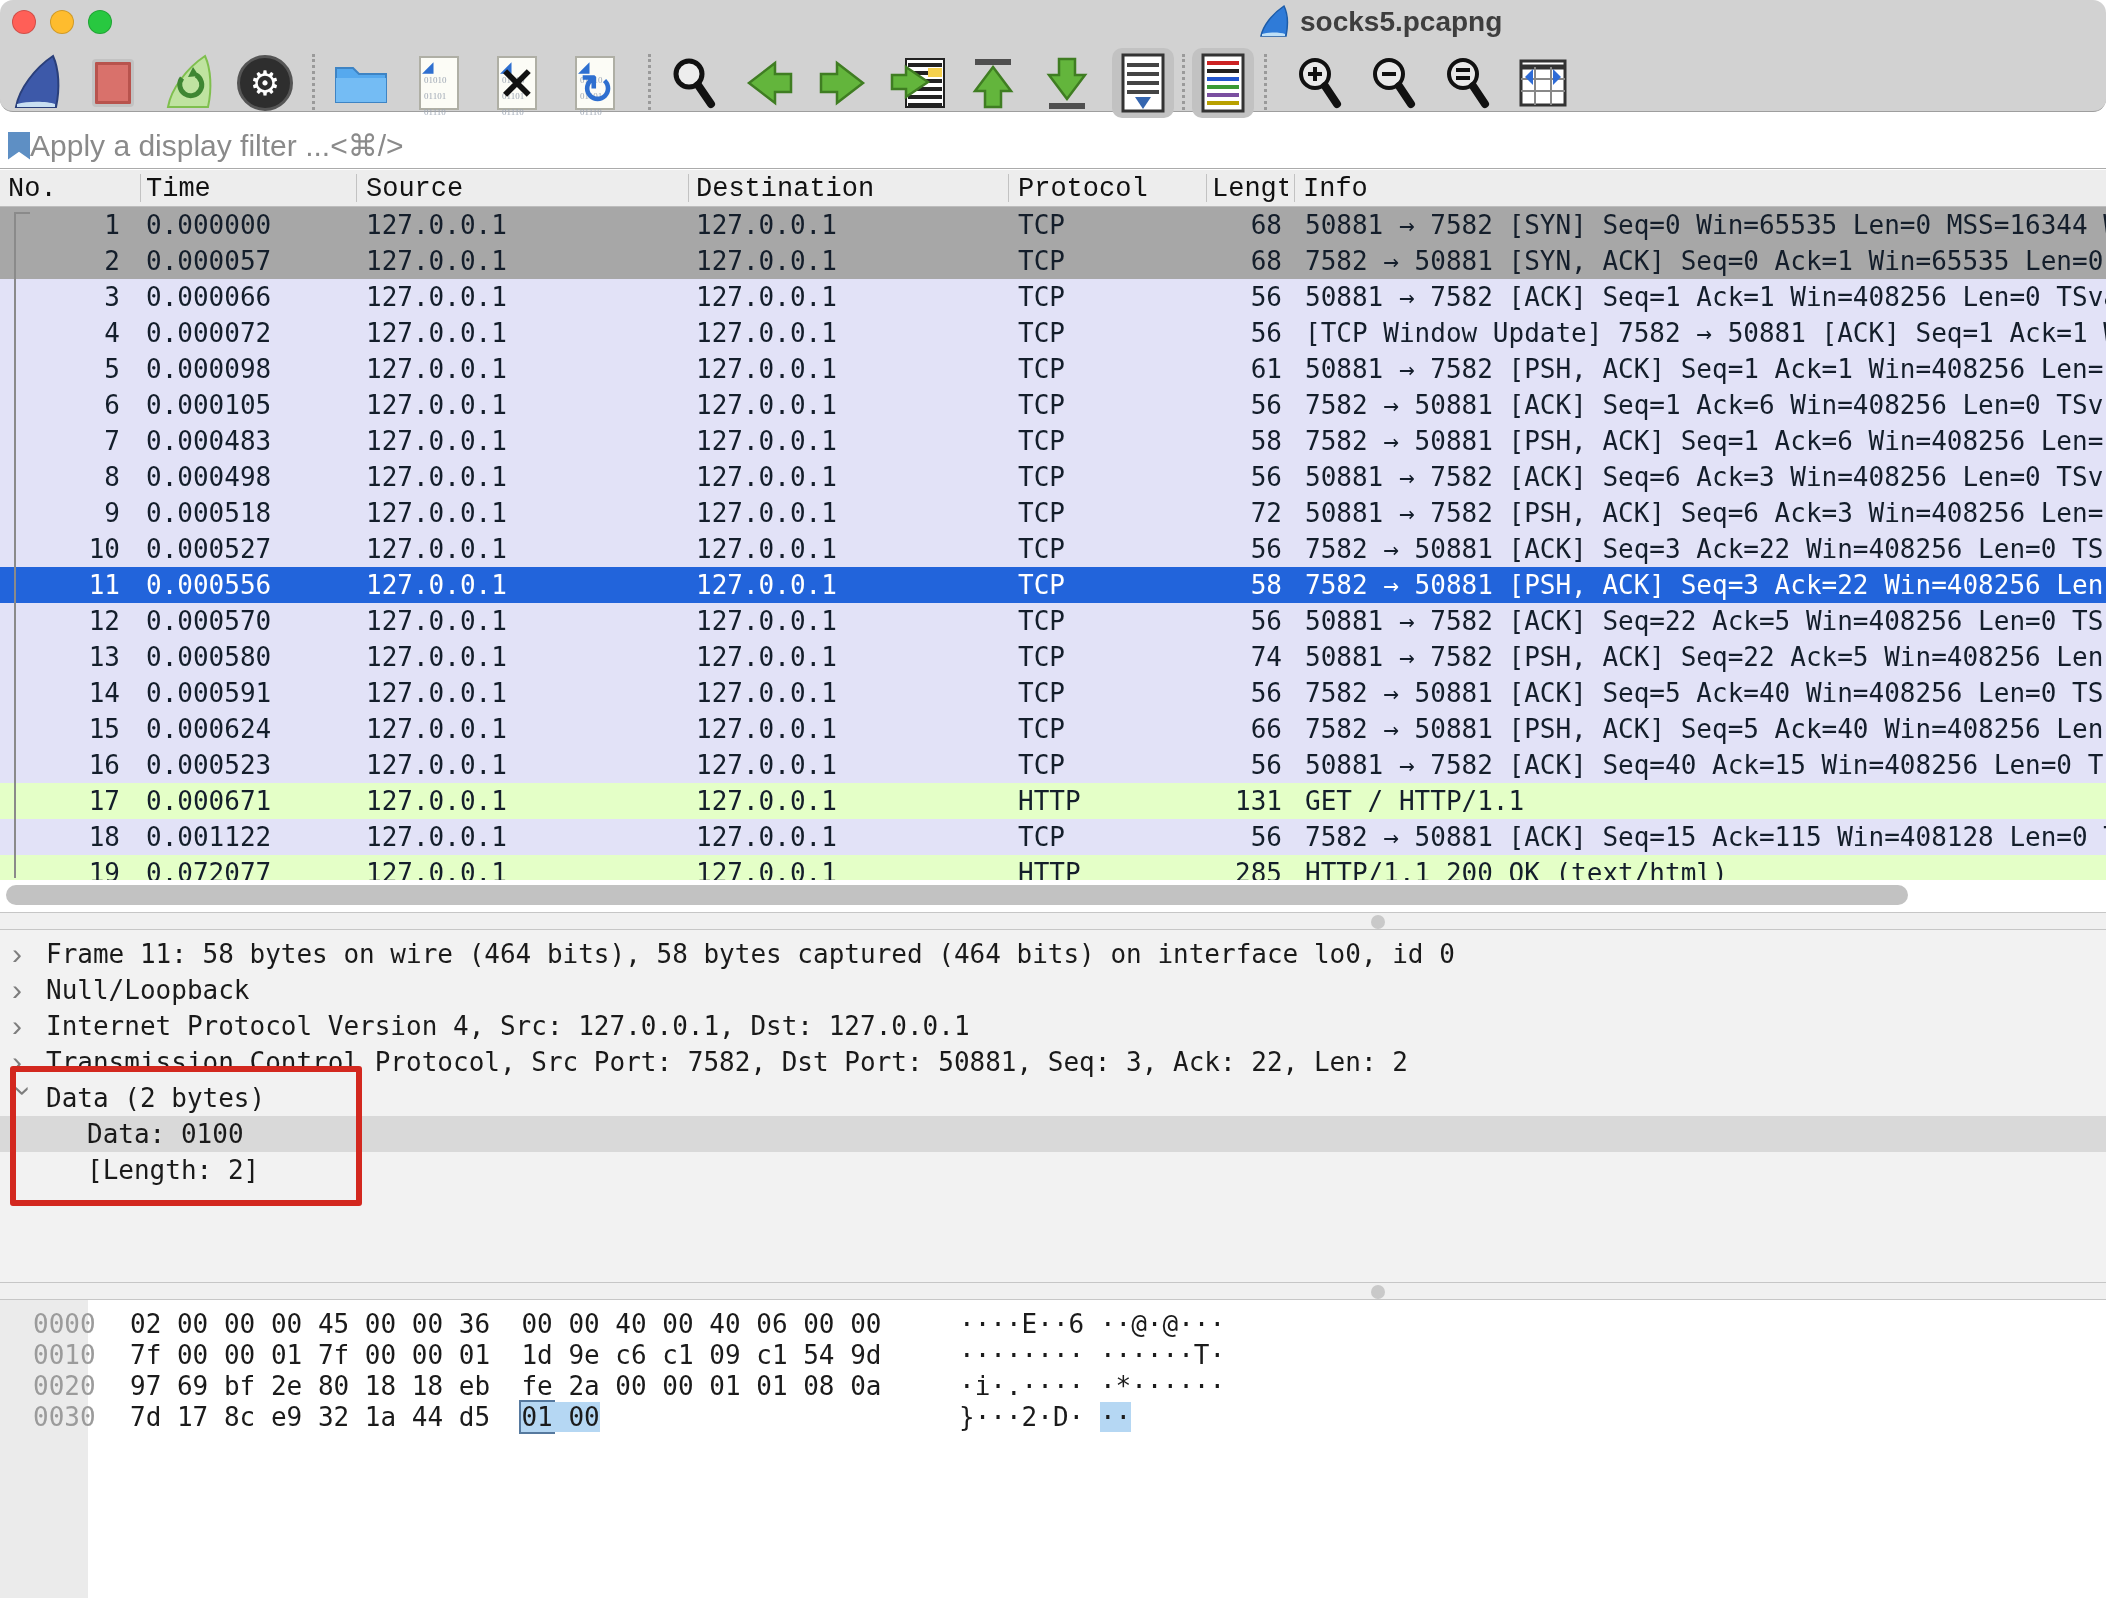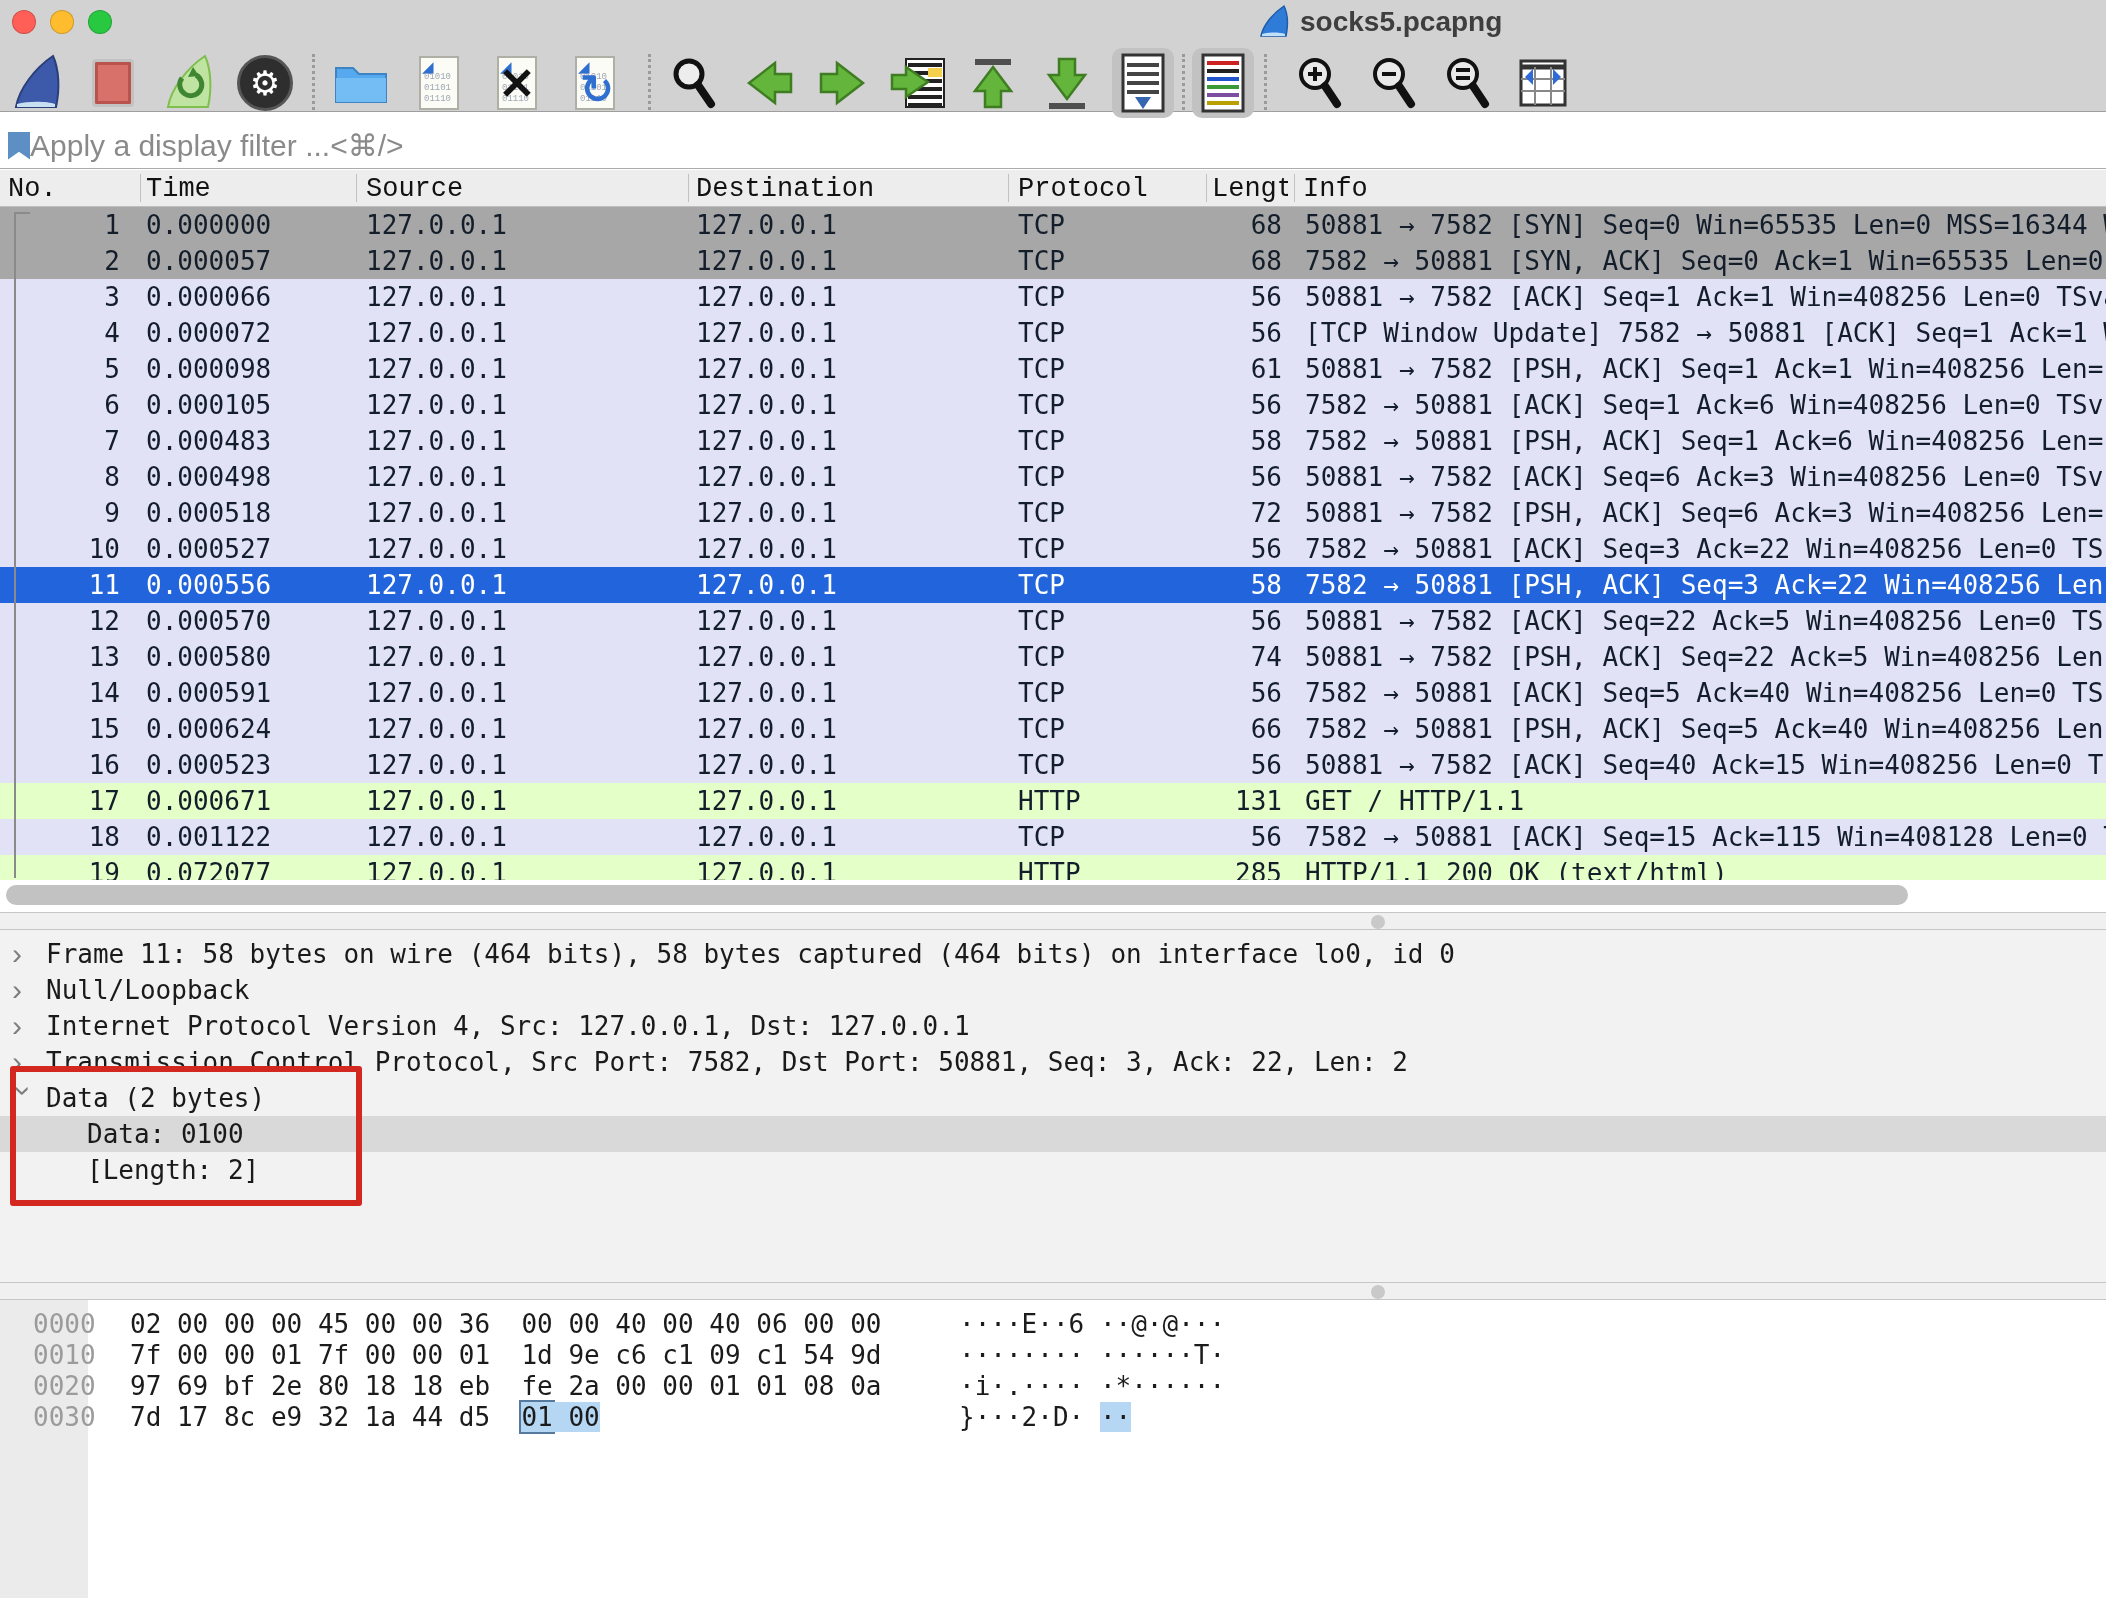--- a/index.html
+++ b/index.html
@@ -2,40 +2,40 @@
 <html><head>
 <meta charset="utf-8">
 <style>
   * { margin:0; padding:0; box-sizing:border-box; }
   html,body { width:2106px; height:1598px; overflow:hidden; background:#fff;
               font-family:"Liberation Sans", sans-serif; }
   #window { position:absolute; inset:0; }
 
   
   #topchrome { position:absolute; left:0; top:0; width:2106px; height:112px;
-               background:#D2D2D2; border-bottom:1px solid #9E9E9E; }
+               background:#D2D2D2; border-bottom:1px solid #9E9E9E;border-radius:13px; }
   .tlight { position:absolute; top:10px; width:24px; height:24px; border-radius:50%;
             border:1px solid rgba(0,0,0,.18); }
   #tl-close{ left:12px;  background:#FF5F57; }
   #tl-min  { left:50px;  background:#FEBC2E; }
   #tl-zoom { left:88px;  background:#28C840; }
   #titlewrap { position:absolute; left:1258px; top:2px; height:40px; display:flex;
                align-items:center; gap:10px; }
   #titletext { font-size:28px; font-weight:bold; color:#3E3E3E; }
 
   #toolbar { position:absolute; left:0; top:44px; height:78px; width:2106px; }
   .tbtn { position:absolute; top:4px; width:62px; height:70px; display:flex;
           align-items:center; justify-content:center; }
   .pressed { background:#C2C2C2; border-radius:10px; }
   .tsep { position:absolute; top:10px; height:56px; border-left:3px dotted #9A9A9A; }
 
   .docicon { position:relative; width:40px; height:54px; background:#FCFCF6;
              border:2px solid #AFAFA5; }
-  .docicon .bin { position:absolute; left:3px; top:14px; font-family:Liberation Mono, monospace;
-                  font-size:9px; line-height:11px; color:#9FA8B5; }
+  .docicon .bin { position:absolute; left:3px; top:14px; font-family:Liberation Serif, serif;
+                  font-size:9px; line-height:16px; color:#9FA8B5; }
   .docicon .fin { position:absolute; left:1px; top:0px; font-size:15px; color:#2E6FD0; }
   .overlayx { position:absolute; left:0; top:0; width:100%; height:100%;
               display:flex; align-items:center; justify-content:center;
               font-size:44px; color:#111; font-weight:bold; }
   .overlayr { position:absolute; left:2px; top:6px; width:100%; height:100%;
               display:flex; align-items:center; justify-content:center;
               font-size:40px; color:#2E6FD0; font-weight:bold; }
   .gearwrap { width:56px; height:56px; border-radius:50%; background:#2E2E2E;
               border:3px solid #555; color:#fff; font-size:34px; display:flex;
               align-items:center; justify-content:center; }

